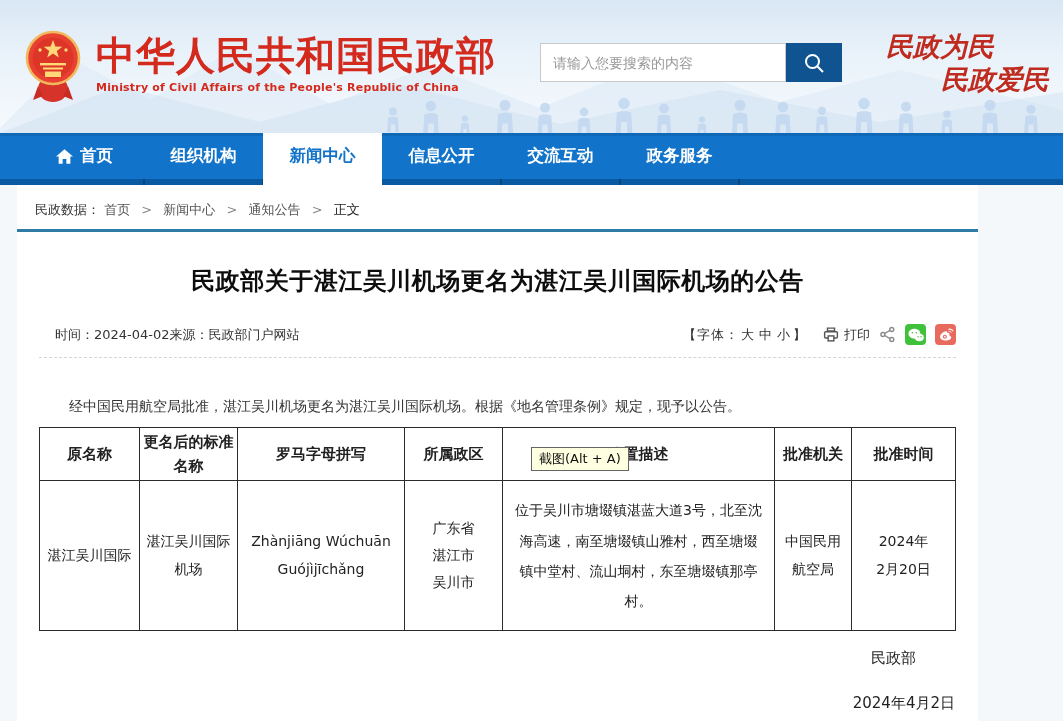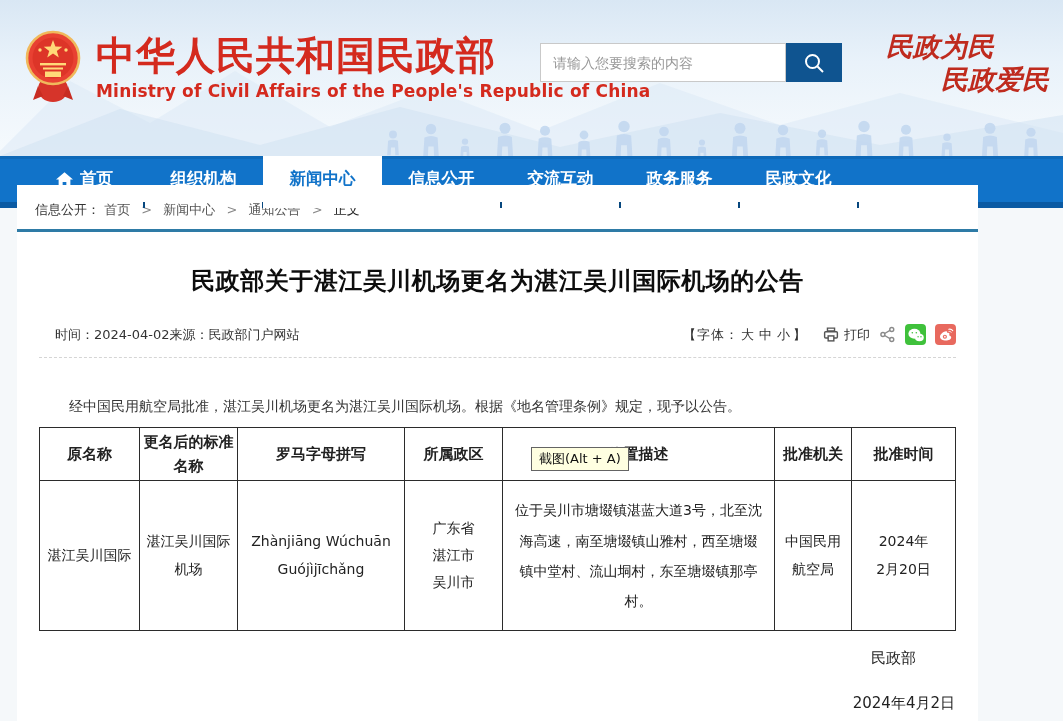--- a/index.html
+++ b/index.html
@@ -4,33 +4,33 @@
 <style>
   * { margin:0; padding:0; box-sizing:border-box; }
   html,body { width:1063px; height:721px; }
   body {
     font-family:"DejaVu Sans","Liberation Sans",sans-serif;
     background:#f5f8fa; position:relative; overflow:hidden; color:#333;
   }
 
   
   .banner {
-    position:relative; width:1063px; height:156px; overflow:hidden;
+    position:relative; width:1063px; height:133px; overflow:hidden;
     background:linear-gradient(180deg,#d9e7f4 0%,#e9f2fa 40%,#f6fafd 100%);
   }
   .banner .mountains { position:absolute; left:0; bottom:0; }
   .banner .people { position:absolute; right:0; bottom:-4px; }
   .emblem { position:absolute; left:25px; top:26px; width:56px; height:80px; }
   .site-ident { position:absolute; left:96px; top:34px; }
   .site-title {
     color:#d42a1e; font-size:39px; font-weight:bold; letter-spacing:1px;
     line-height:44px; white-space:nowrap;
   }
   .site-subtitle {
-    color:#d42a1e; font-size:17px; font-weight:bold; margin-top:3px;
+    color:#d42a1e; font-size:11px; font-weight:bold; margin-top:3px;
     letter-spacing:0.2px; white-space:nowrap;
   }
   .search-wrap { position:absolute; left:540px; top:43px; display:flex; height:39px; }
   .search-input {
     width:246px; height:39px; border:1px solid #c9c9c9; background:#fff;
     padding:4px 12px; font-size:14px; color:#333; outline:none;
     font-family:"DejaVu Sans","Liberation Sans",sans-serif;
   }
   .search-input::placeholder { color:#999; }
   .search-btn {
@@ -217,30 +217,27 @@
     </div>
     <div class="nav-item">
       <span>信息公开</span>
     </div>
     <div class="nav-item">
       <span>交流互动</span>
     </div>
     <div class="nav-item">
       <span>政务服务</span>
     </div>
-    <div class="nav-item">
-      <span>民政文化</span>
-    </div>
   </div>
 </div>
 
 <div class="card">
 
   <div class="breadcrumb">
-    <span class="bc-label">信息公开：</span>
+    <span class="bc-label">民政数据：</span>
     <span class="bc-item">首页</span>
     <span class="bc-sep">&gt;</span>
     <span class="bc-item">新闻中心</span>
     <span class="bc-sep">&gt;</span>
     <span class="bc-item">通知公告</span>
     <span class="bc-sep">&gt;</span>
     <span class="bc-current">正文</span>
   </div>
   <div class="card-topline"></div>
 

